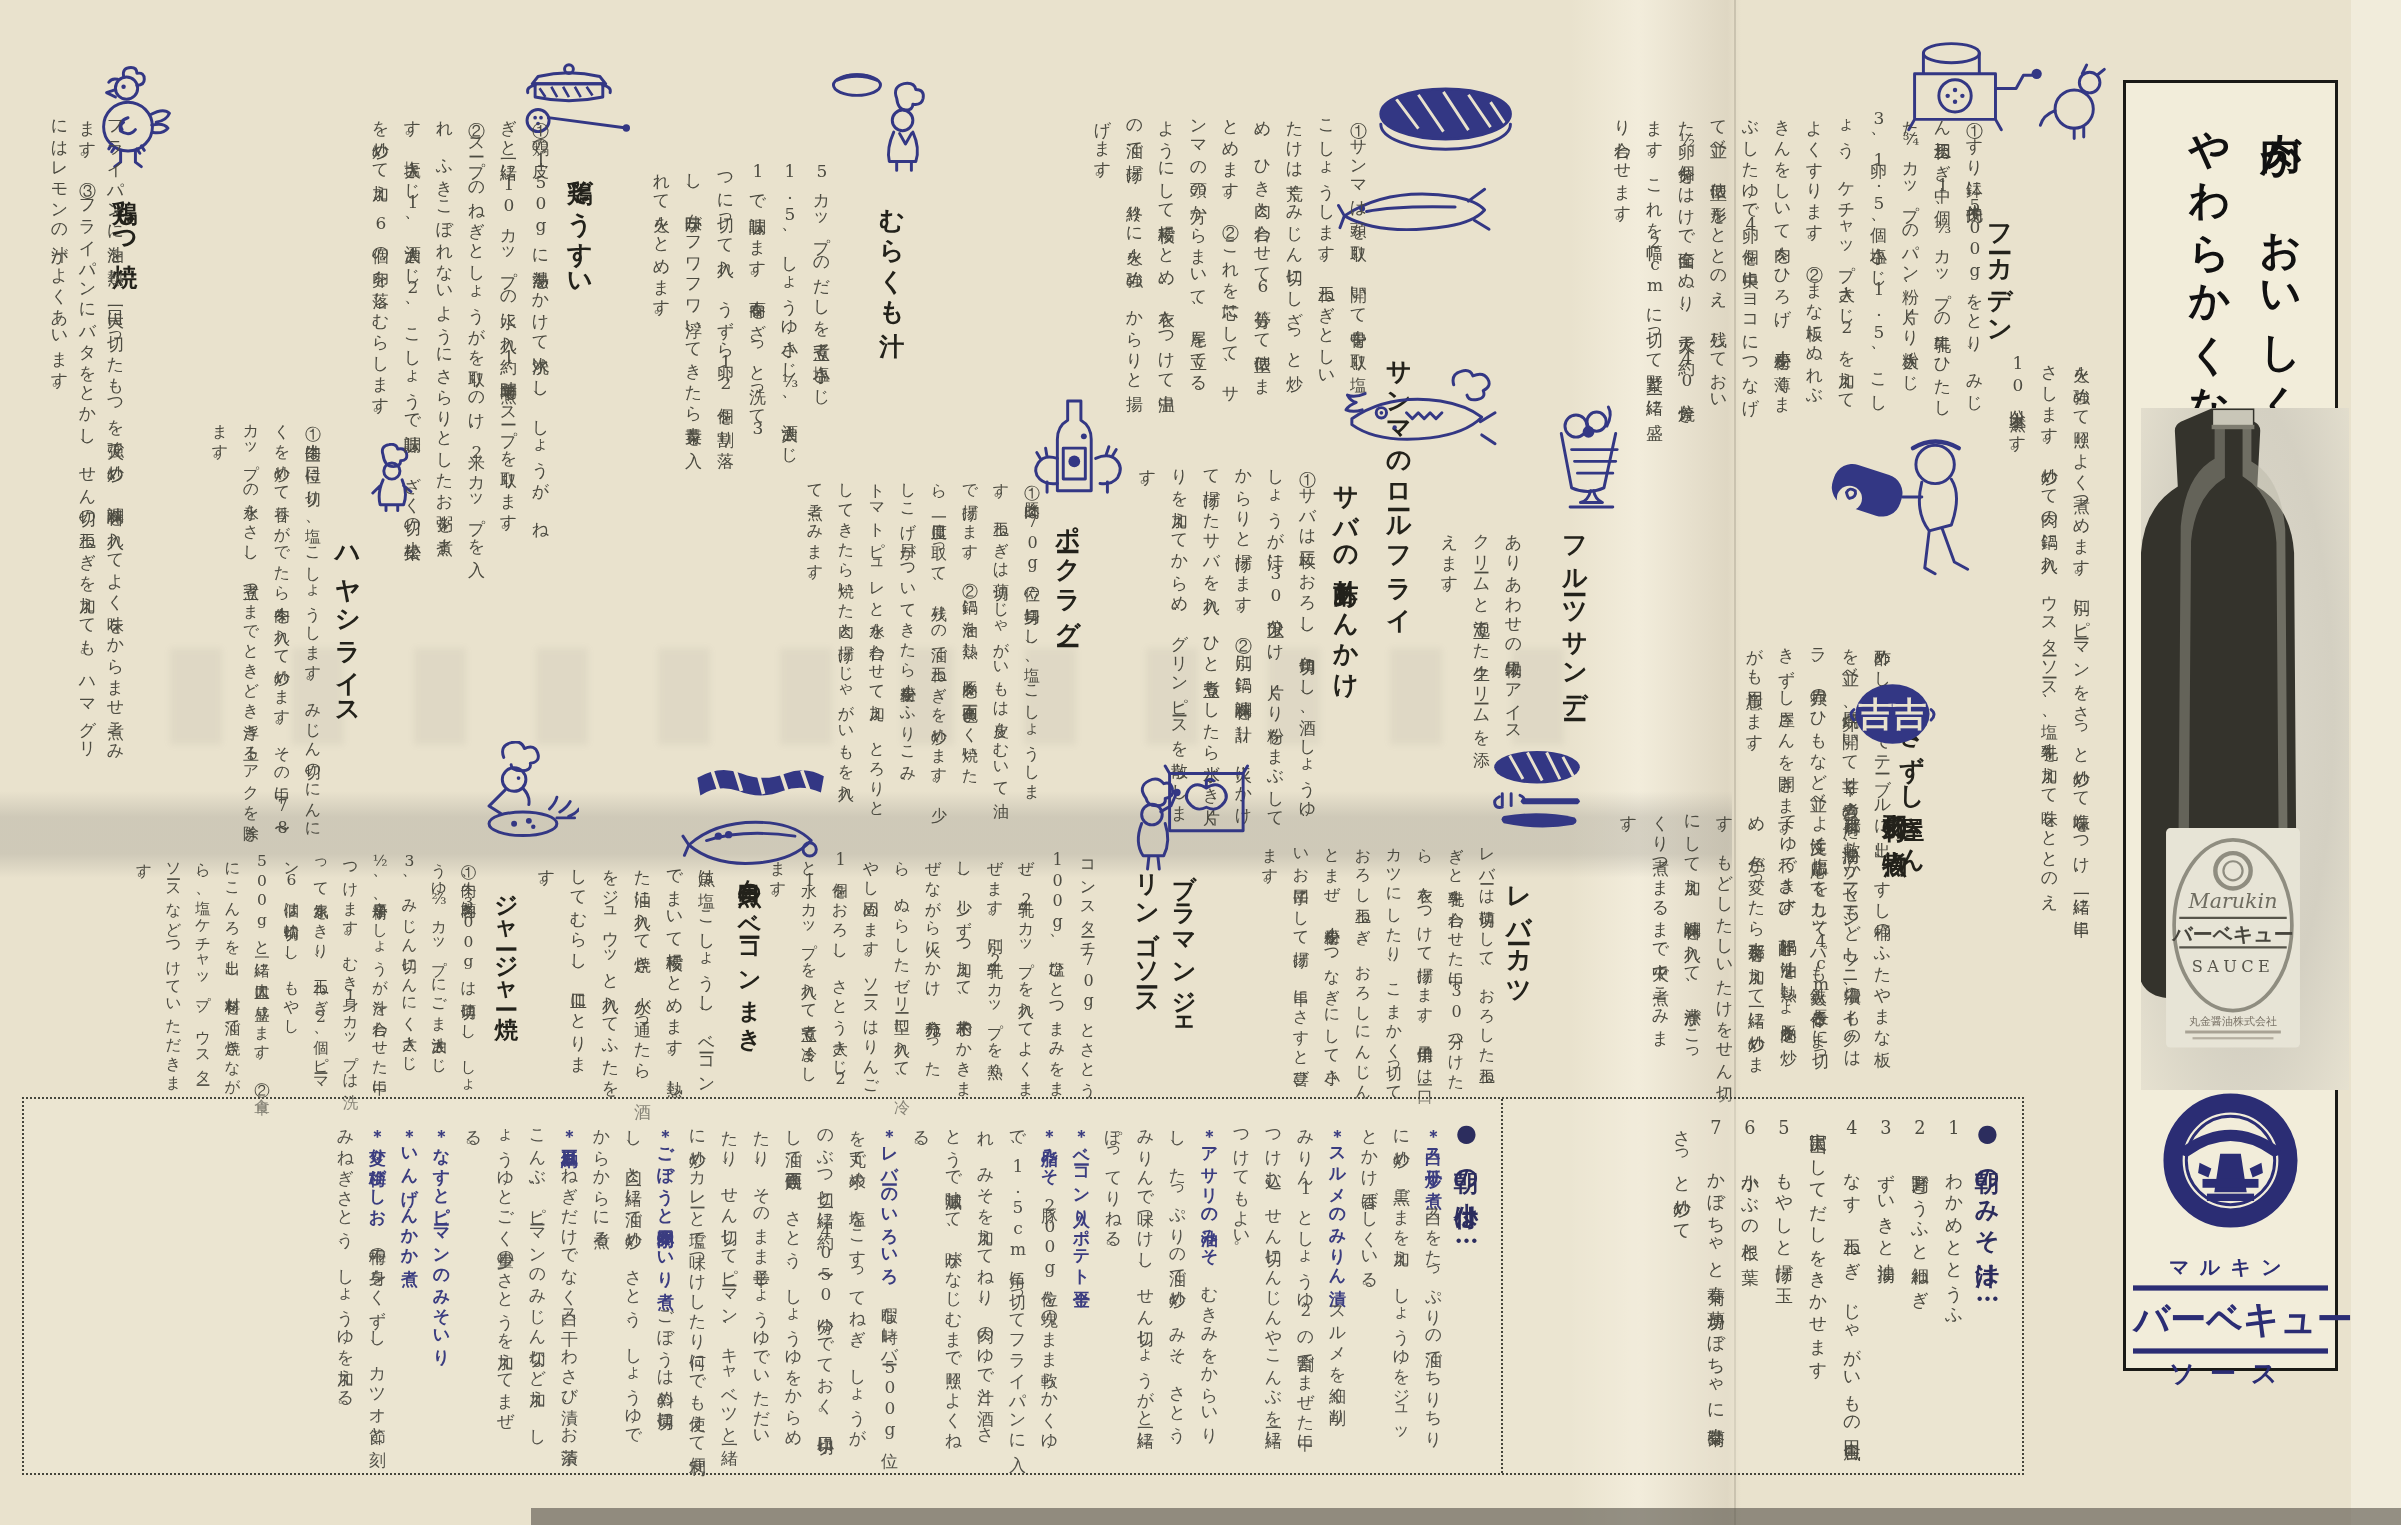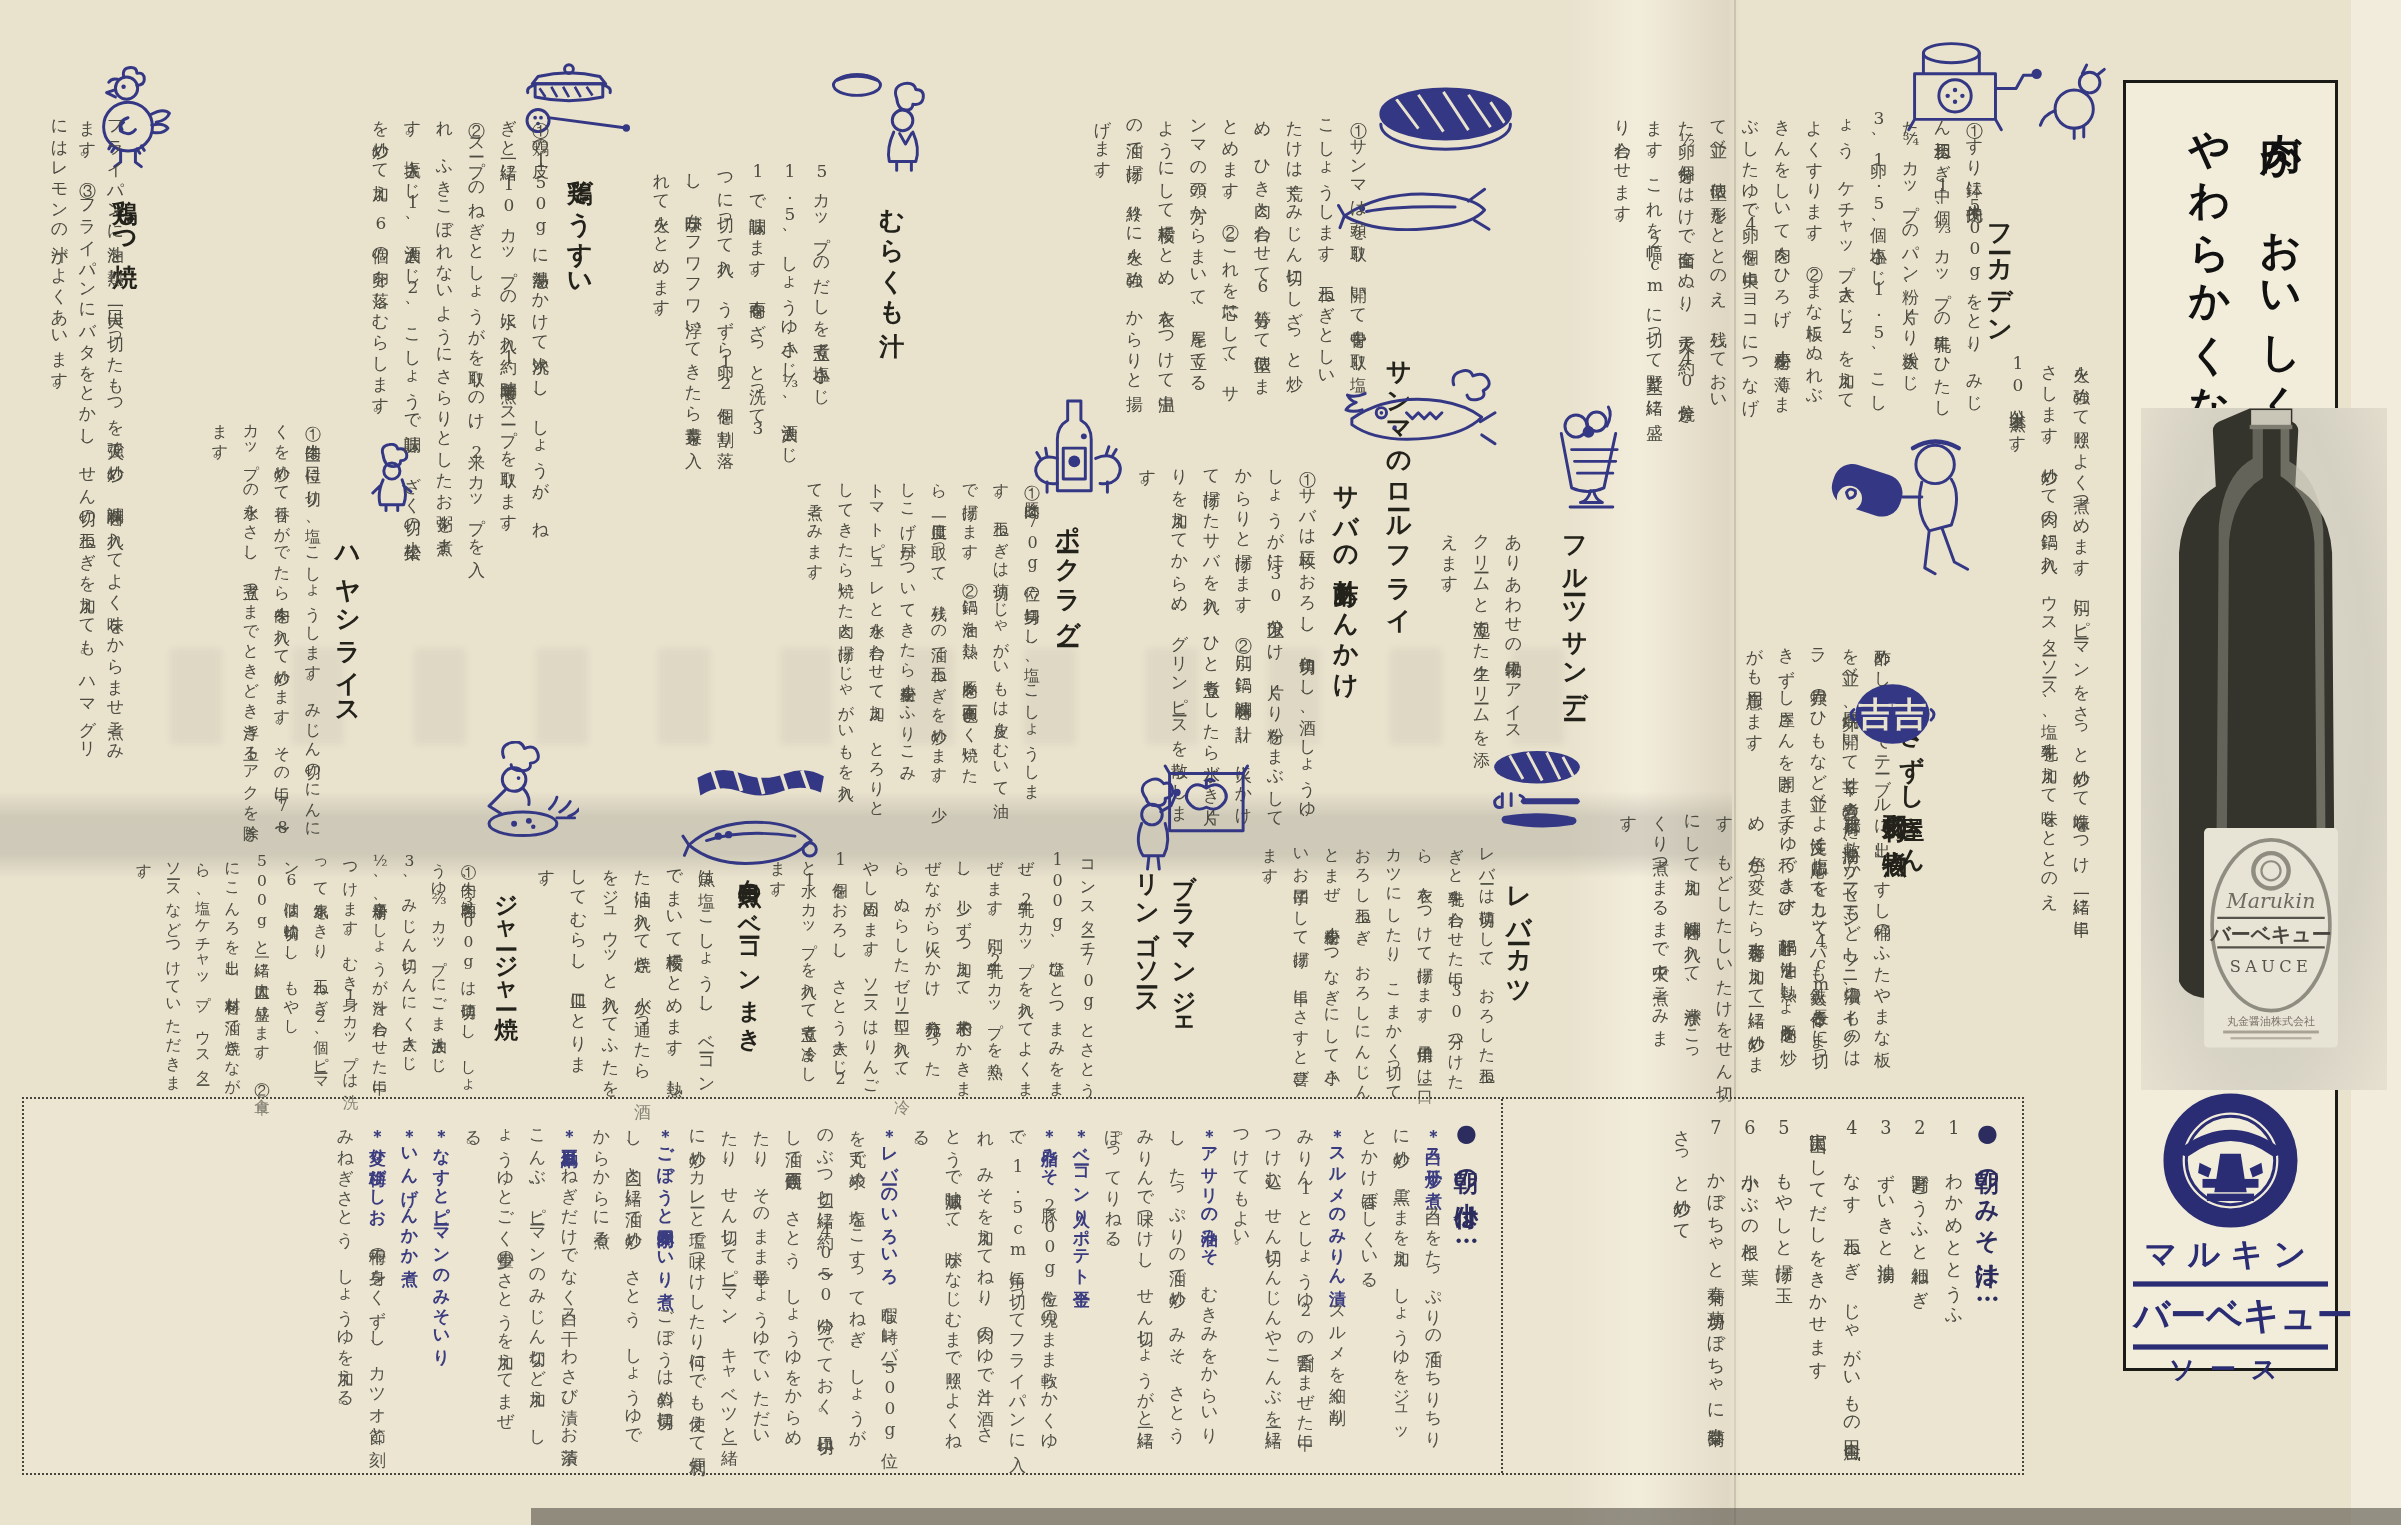--- a/index.html
+++ b/index.html
@@ -38,23 +38,23 @@
   .ki{display:block;font-size:17px;line-height:32px;letter-spacing:0.7px;color:#53524a;}
   .kt{font-weight:bold;color:#3b3d80;}
 
   
   .ad-panel{position:absolute;left:2123px;top:80px;width:215px;height:1291px;
     border:3px solid #1a1a16;background:#f2edda;box-sizing:border-box;}
   .headline{position:absolute;top:19px;right:19px;writing-mode:vertical-rl;text-orientation:upright;
     font-size:41px;font-weight:bold;color:#111;letter-spacing:4.4px;line-height:71px;}
   .headline span{display:block;white-space:nowrap;}
   .photo{position:absolute;left:14.8px;top:325px;width:208px;height:682px;
-    background:radial-gradient(ellipse at 50% 45%,#ddd9cc 0%,#d4d0c2 60%,#e6e1d0 100%);padding-left:38px;}
+    background:radial-gradient(ellipse at 50% 45%,#ddd9cc 0%,#d4d0c2 60%,#e6e1d0 100%);}
   .logo-wrap{position:absolute;left:0;top:1009px;width:100%;text-align:center;}
-  .brand{font-size:32px;letter-spacing:10.3px;color:#2b2d74;font-weight:bold;margin-top:1px;}
+  .brand{font-size:20px;letter-spacing:10.3px;color:#2b2d74;font-weight:bold;margin-top:22px;}
   .product-bar{margin:5.9px 7.4px 0 7.4px;border-top:5.2px solid #2b2d74;border-bottom:5.2px solid #2b2d74;
     font-size:36px;font-weight:bold;color:#2b2d74;letter-spacing:0px;padding:3px 0;transform:scaleY(1.05);white-space:nowrap;}
   .product-sub{font-size:26px;letter-spacing:14.8px;color:#2b2d74;font-weight:bold;margin-top:4.4px;}
 
   
   .ic{position:absolute;}
   .ic .s{stroke:#333784;stroke-width:4;fill:none;stroke-linecap:round;stroke-linejoin:round;}
   .ic .s5{stroke:#333784;stroke-width:6;fill:none;stroke-linecap:round;stroke-linejoin:round;}
   .ic .f{fill:#333784;stroke:none;}
   .ic .fw{fill:#e9e2cd;stroke:none;}

